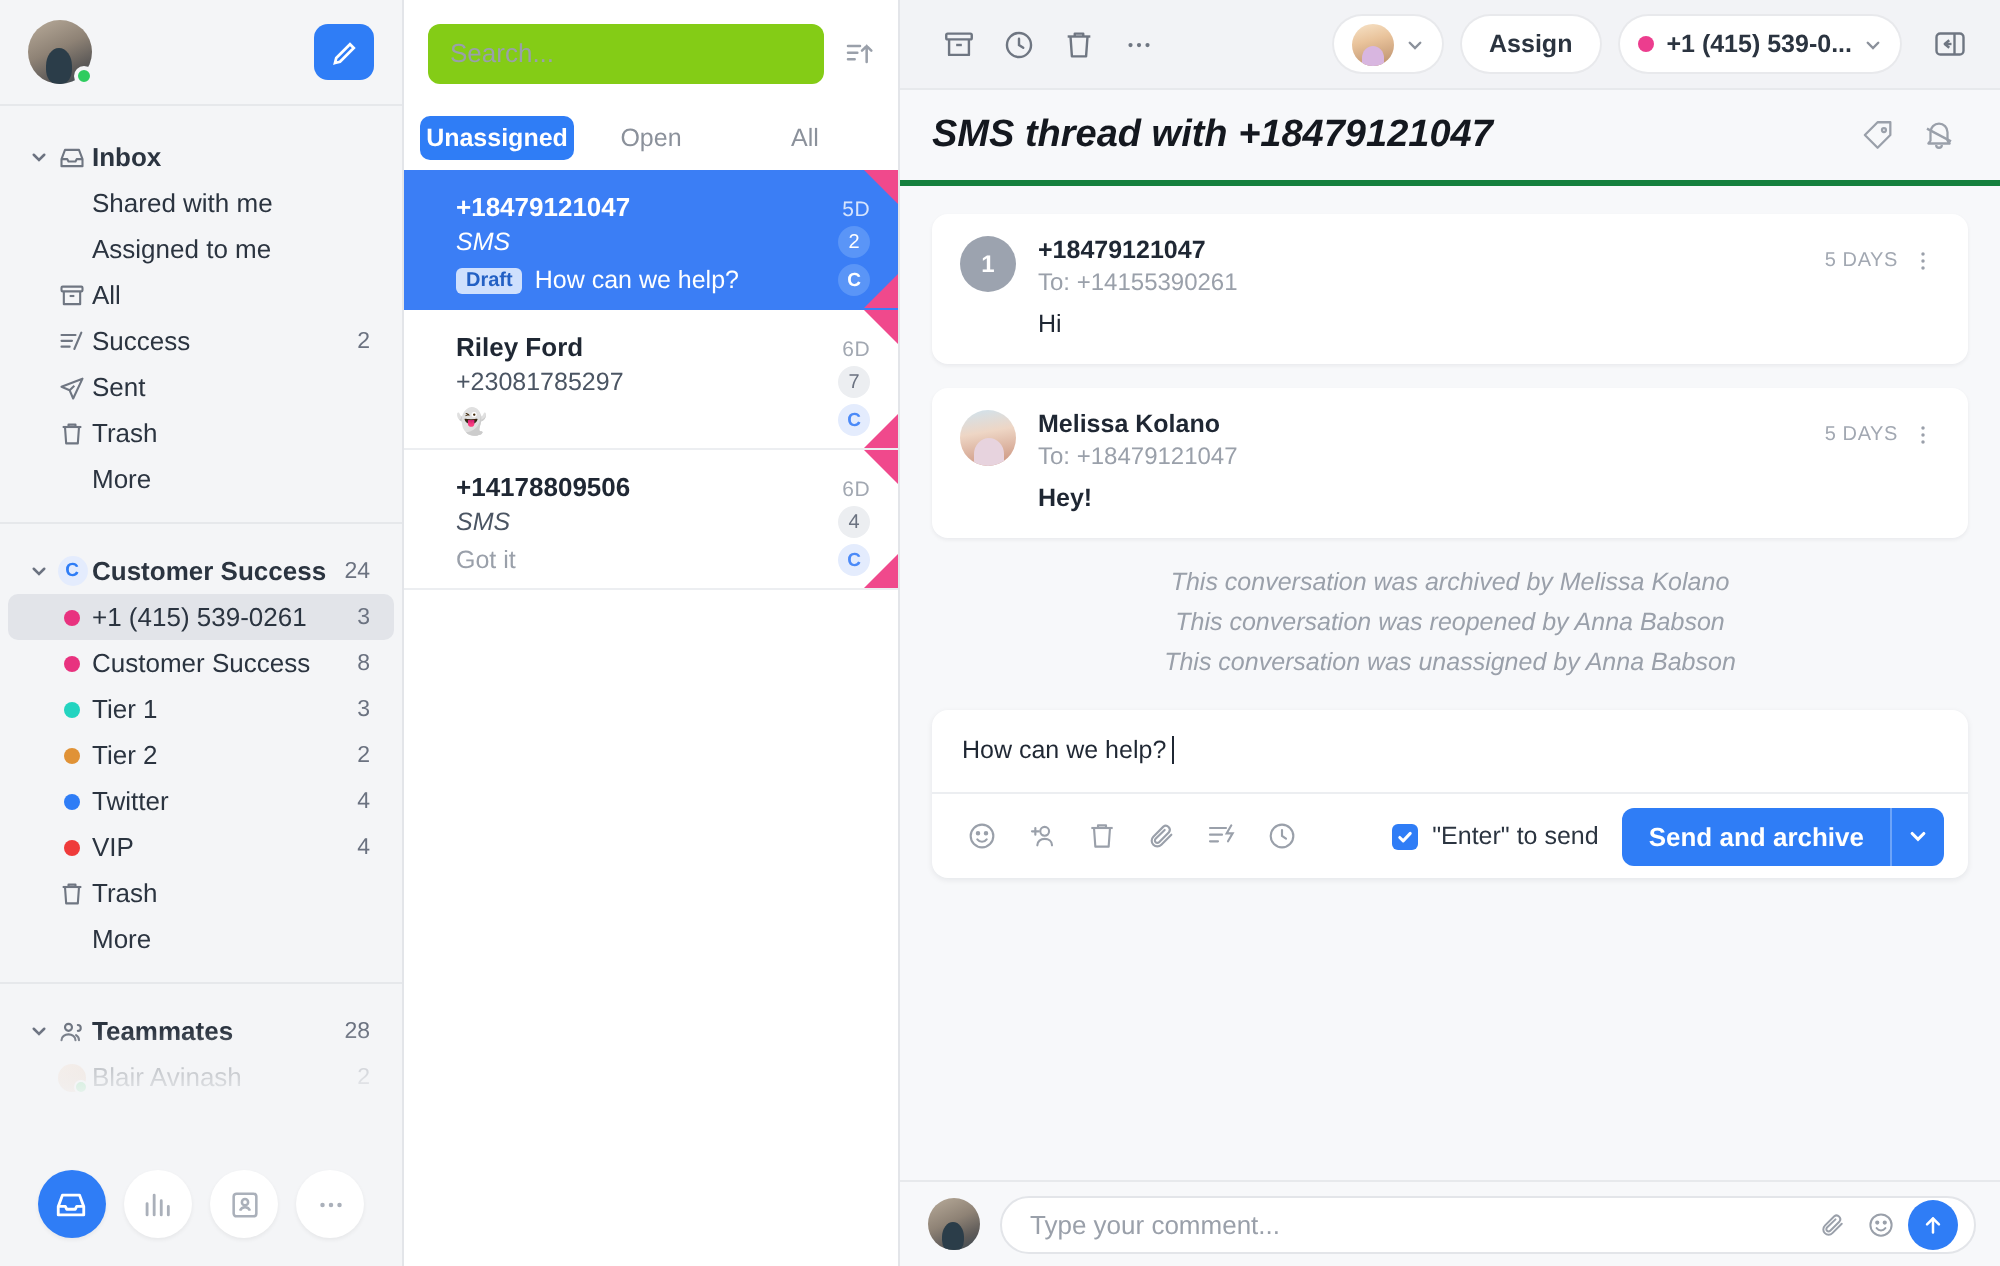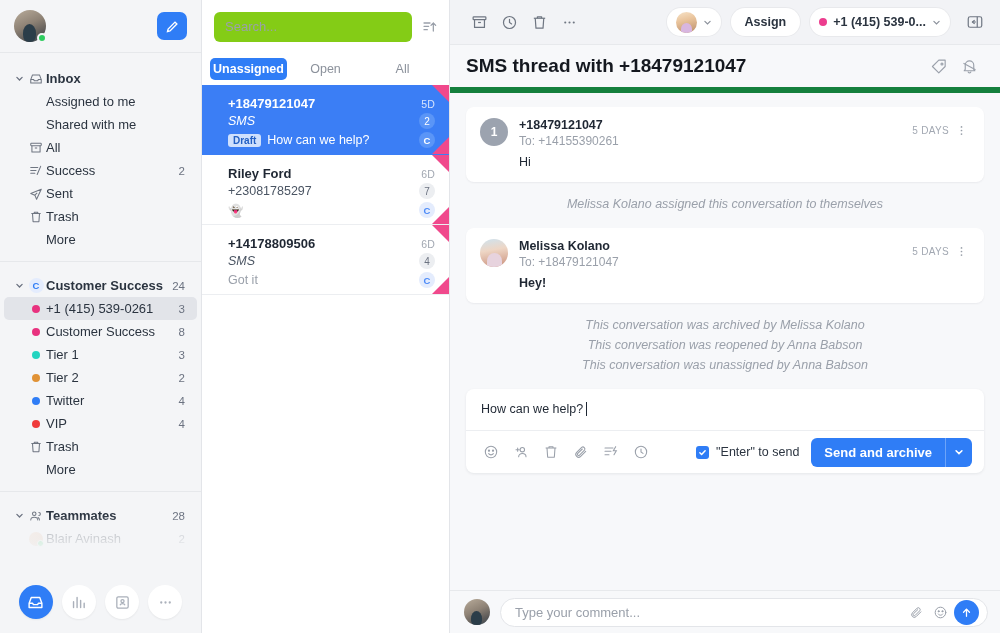--- a/index.html
+++ b/index.html
@@ -186,21 +186,21 @@
   }
   .chip-av::after { content:""; position:absolute; left:5px; top:11px; width:11px; height:12px; border-radius:50% 50% 30% 30%; background:#d8b6e0; }
   .chip-label { font-size: 12.5px; font-weight: bold; color: #2b3440; white-space: nowrap; }
   .chip-label.norm { font-weight: bold; }
   .caret-dn { color: #8b919b; font-size: 9px; }
   .pinkdot { width: 8px; height: 8px; border-radius: 50%; background: #ec3d8e; }
   .chip.assign { padding: 0 14px; }
 
   .thread-head {
     height: 48px; flex: 0 0 48px; display: flex; align-items: center;
-    padding: 0 16px 0 16px; border-bottom: 6px solid #15803d; background: #f7f8fa;
+    padding: 0 16px 0 16px; border-bottom: 3px solid #15803d; background: #f7f8fa; font-style: italic;
   }
   .thread-title { flex: 1; font-size: 19px; font-weight: bold; color: #14181f; }
   .th-icon { width: 30px; height: 30px; display:flex; align-items:center; justify-content:center; color:#9aa0aa; cursor:pointer; }
 
   .thread-body { flex: 1; overflow: hidden; padding: 14px 16px 0; }
   .msg {
     background: #fff; border-radius: 8px; padding: 11px 14px 13px;
     box-shadow: 0 1px 2px rgba(16,24,40,.06); margin-bottom: 12px;
   }
   .msg-head { display: flex; align-items: flex-start; }
@@ -315,27 +315,27 @@
                 <path d="M3 13h5l1 2h6l1-2h5"></path>
               </svg>
           </span>
           <span class="sb-label bold">Inbox</span>
           <span class="sb-count"></span>
         </div>
 
         <div class="sb-row">
           <span class="sb-caret"></span>
             <span class="sb-icon"></span>
+          <span class="sb-label">Shared with me</span>
+          <span class="sb-count"></span>
+        </div>
+        <div class="sb-row">
+          <span class="sb-caret"></span>
+            <span class="sb-icon"></span>
           <span class="sb-label">Assigned to me</span>
-          <span class="sb-count"></span>
-        </div>
-        <div class="sb-row">
-          <span class="sb-caret"></span>
-            <span class="sb-icon"></span>
-          <span class="sb-label">Shared with me</span>
           <span class="sb-count"></span>
         </div>
         <div class="sb-row">
           <span class="sb-caret"></span>
           <span class="sb-icon">
             <svg width="14" height="14" viewBox="0 0 24 24" fill="none" stroke="currentColor" stroke-width="1.8" stroke-linejoin="round">
                 <rect x="3" y="4" width="18" height="4" rx="1"></rect>
                 <path d="M5 8v11h14V8"></path>
                 <path d="M10 12h4"></path>
               </svg>
@@ -711,23 +711,20 @@
                   <circle cx="12" cy="5.5" r="1.6"></circle>
                   <circle cx="12" cy="12" r="1.6"></circle>
                   <circle cx="12" cy="18.5" r="1.6"></circle>
                 </svg>
             </span>
           </div>
         </div>
         <div class="msg-body">Hi</div>
       </div>
 
-      <div class="sysblock">
-        <div class="sysline">Melissa Kolano assigned this conversation to themselves</div>
-      </div>
 
       <div class="msg">
         <div class="msg-head">
           <div class="msg-av photo"></div>
           <div class="msg-meta">
             <div class="msg-from">Melissa Kolano</div>
             <div class="msg-to">
               <span>To:</span>
               <span>+18479121047</span>
             </div>

